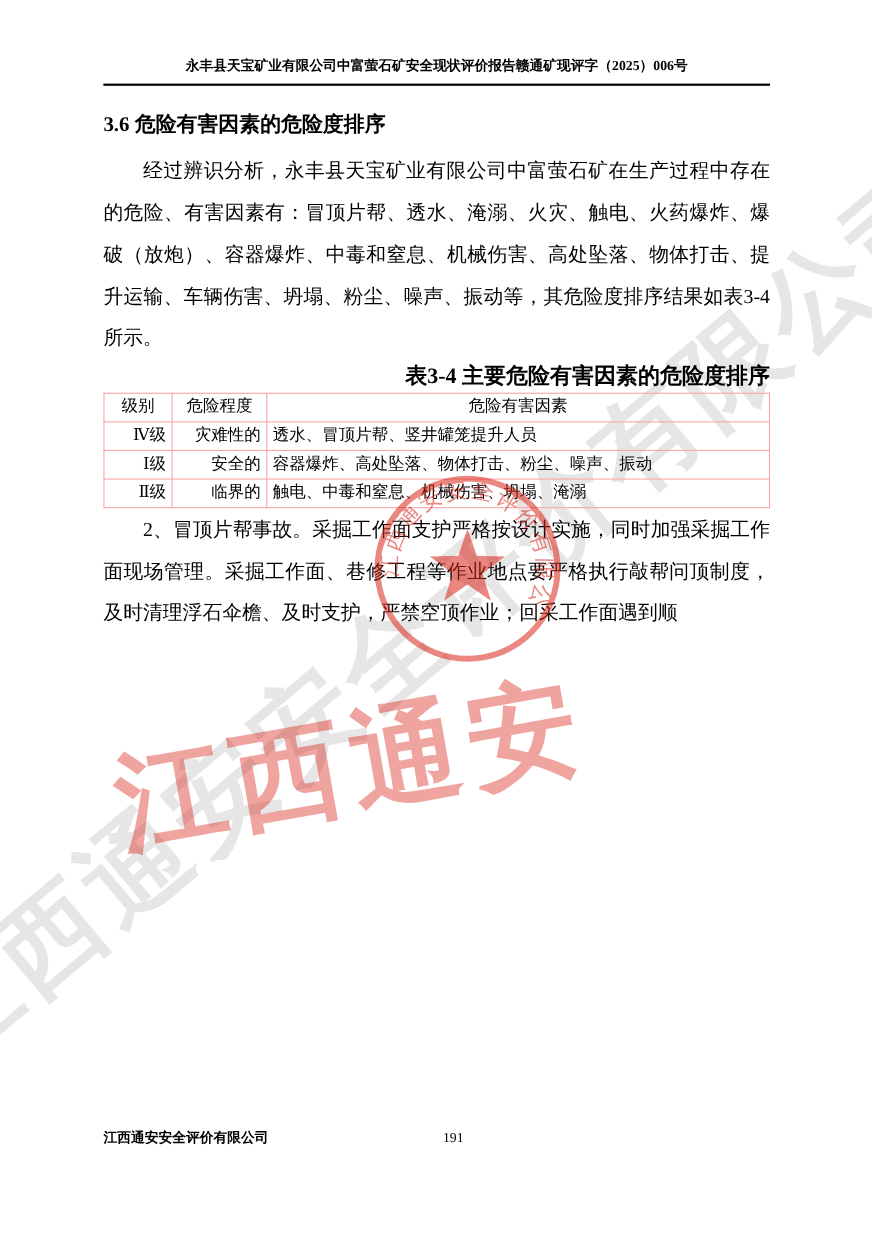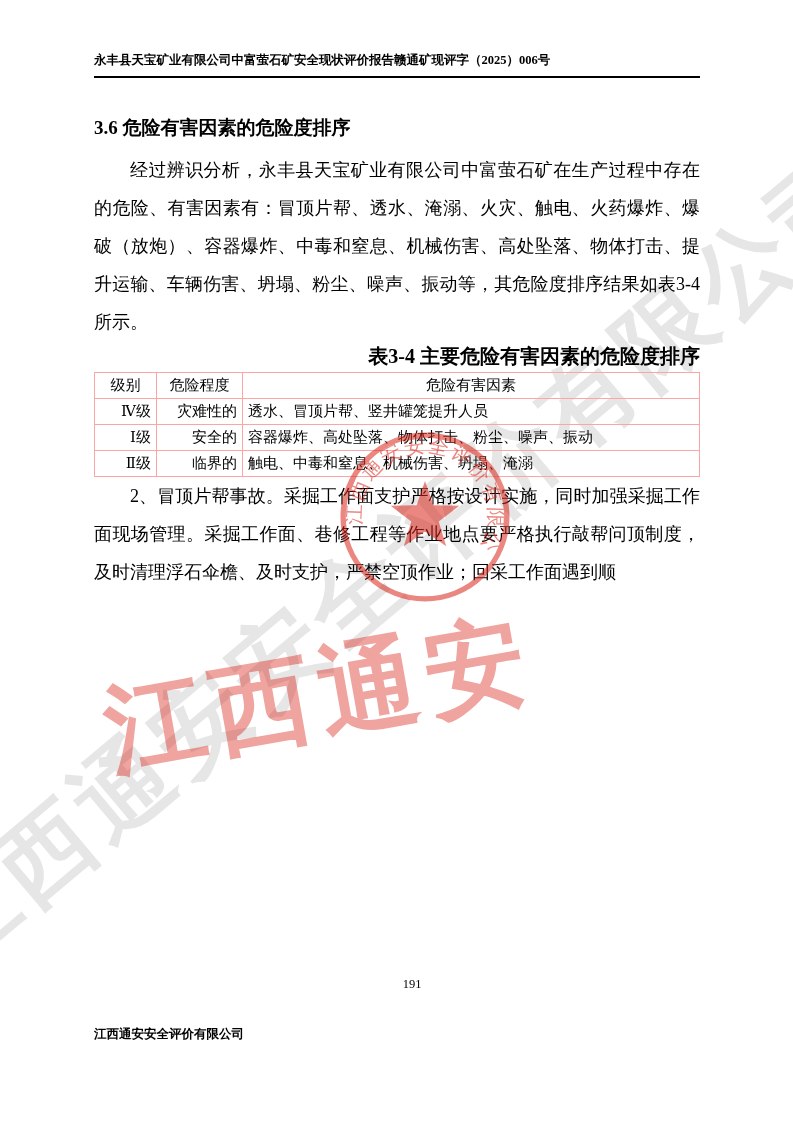--- a/index.html
+++ b/index.html
@@ -28,32 +28,32 @@
     color:rgba(217,38,28,0.42);
     white-space:nowrap; z-index:3; pointer-events:none;
   }
   .seal {
     position:absolute; left:336px; top:428px;
     z-index:3; opacity:0.55; pointer-events:none;
   }
   
   .header {
     position:absolute; left:94px; top:52px; width:606px;
-    display:flex; justify-content:flex-start; align-items:flex-end;
+    display:flex; justify-content:center; align-items:flex-end;
     font-size:12.5px; font-weight:bold;
     padding-bottom:7px; border-bottom:2px solid #000;
     z-index:2;
   }
   
   .doc-body {
     position:absolute; left:94px; top:96px; width:606px; z-index:2;
   }
   .section-heading {
     font-size:19px; font-weight:bold;
-    margin:19px 0 10px 0;
+    margin:4px 0 10px 0;
   }
   .body-text {
     font-size:18px; line-height:38px;
     text-align:justify; text-indent:2em;
   }
   
   .table-caption {
     text-align:right; font-size:20px; font-weight:bold;
     margin:2px 0 2px 0;
   }
@@ -71,21 +71,21 @@
   col.c-level { width:62px; }
   col.c-degree { width:86px; }
   td.cell-center { text-align:right; }
   td.cell-left { text-align:left; }
   
   .footer-company {
     position:absolute; left:94px; top:1026px;
     font-size:12.5px; font-weight:bold; z-index:2;
   }
   .footer-page {
-    position:absolute; left:0; top:977px; width:100%;
+    position:absolute; left:0; top:1027px; width:100%;
     text-align:center; font-size:12.5px; z-index:2;padding-left:31px;
   }
 </style>
 </head>
 <body>
 
 <div class="page">
 
   <div class="wm-gray">江西通安安全评价有限公司</div>
 

